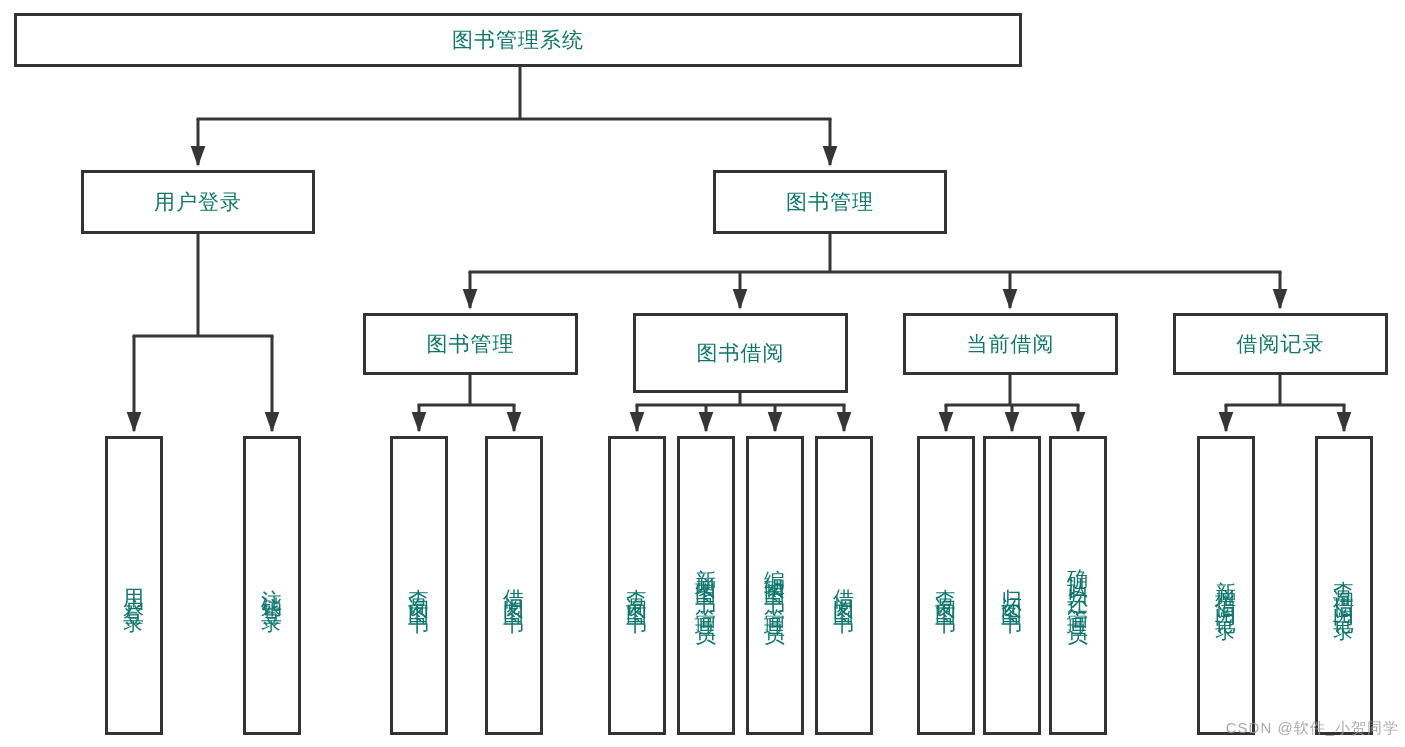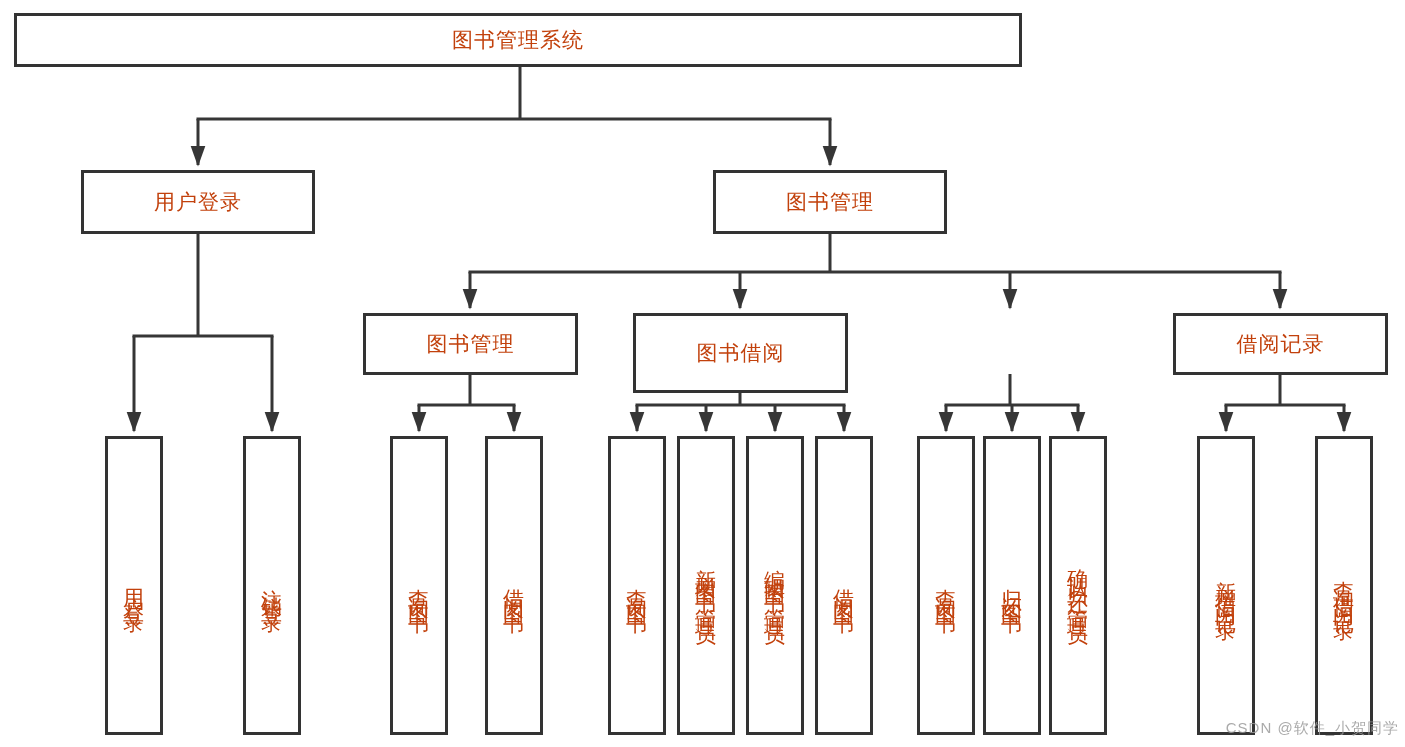--- a/index.html
+++ b/index.html
@@ -29,21 +29,21 @@
   .node {
     position: absolute;
     box-sizing: border-box;
     border: 3px solid #333333;
     background: #ffffff;
     display: flex;
     align-items: center;
     justify-content: center;
     text-align: center;
     font-size: 21px;
-    color: #c2410c;
+    color: #0f766e;
     letter-spacing: 1px;
   }
   .node.vert {
     writing-mode: vertical-lr;
     text-orientation: upright;
     letter-spacing: 8px;
     line-height: 1;
     padding-top: 4px;
   }
   .watermark {
@@ -105,20 +105,21 @@
     <path class="wire" marker-end="url(#arrowhead)" d="M1344 405 V431"></path>
   </svg>
 
   <div class="node" style="left:14px; top:13px; width:1008px; height:54px;">图书管理系统</div>
 
   <div class="node" style="left:81px; top:170px; width:234px; height:64px;">用户登录</div>
   <div class="node" style="left:713px; top:170px; width:234px; height:64px;">图书管理</div>
 
   <div class="node" style="left:363px; top:313px; width:215px; height:62px;">图书管理</div>
   <div class="node" style="left:633px; top:313px; width:215px; height:80px;">图书借阅</div>
+  <div class="node" style="left:903px; top:313px; width:215px; height:62px;">当前借阅</div>
   <div class="node" style="left:1173px; top:313px; width:215px; height:62px;">借阅记录</div>
 
   <div class="node vert" style="left:105px; top:436px; width:58px; height:299px;">用户登录</div>
   <div class="node vert" style="left:243px; top:436px; width:58px; height:299px;">注销登录</div>
 
   <div class="node vert" style="left:390px; top:436px; width:58px; height:299px;">查询图书</div>
   <div class="node vert" style="left:485px; top:436px; width:58px; height:299px;">借阅图书</div>
 
   <div class="node vert" style="left:608px; top:436px; width:58px; height:299px;">查询图书</div>
   <div class="node vert" style="left:677px; top:436px; width:58px; height:299px;">新增图书（管理员）</div>

